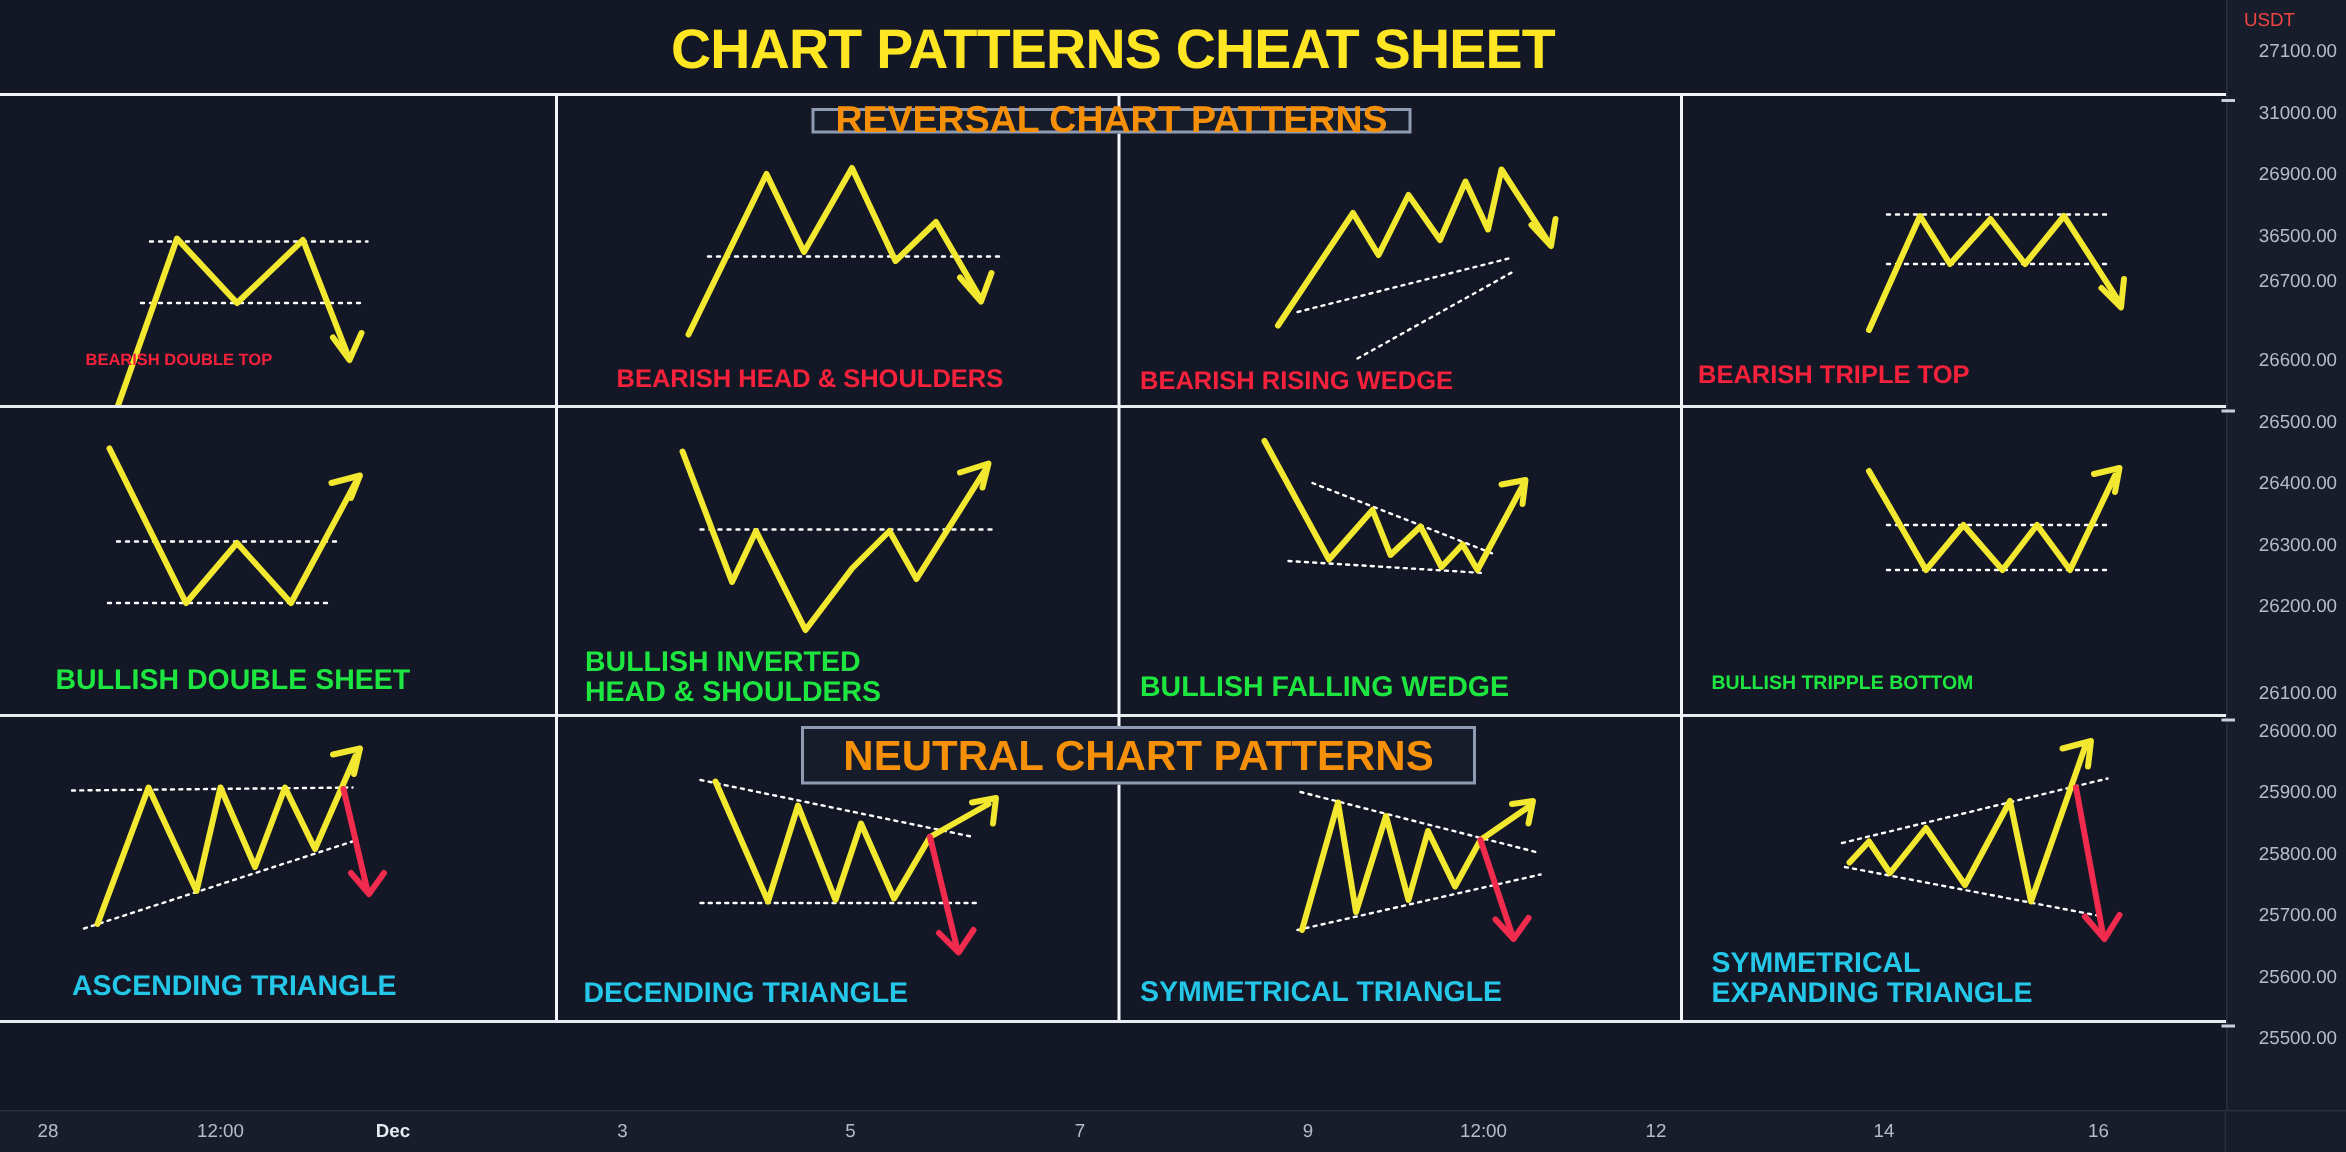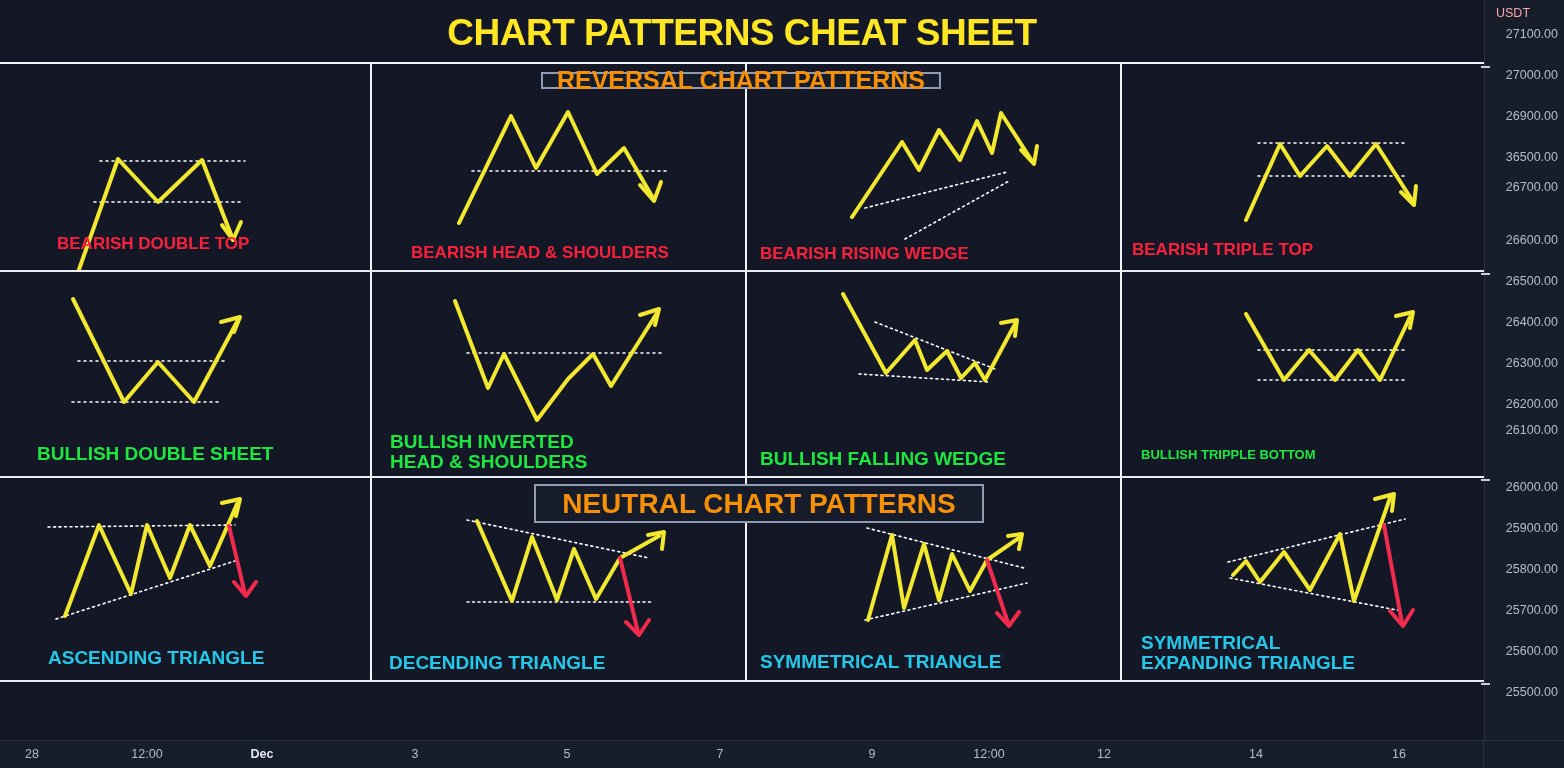--- a/index.html
+++ b/index.html
@@ -51,21 +51,21 @@
   .lbl-bear{color:#f8213c;}
   .lbl-bull{color:#1ee640;}
   .lbl-neutral{color:#25c7e8;}
 
   
   #price-axis{
     position:absolute;right:0;top:0;width:80px;height:768px;
     background:#181d2b;border-left:1px solid #2a3040;box-sizing:border-box;
   }
   #price-axis .pa-title{
-    position:absolute;left:11px;top:6px;color:#fca5a5;font-size:12.5px;
+    position:absolute;left:11px;top:6px;color:#ef4444;font-size:12.5px;
   }
   #price-axis .pa-sub{
     position:absolute;left:11px;top:22px;color:#3a4254;font-size:8px;
     letter-spacing:0.5px;
   }
   .pa-tick{
     position:absolute;right:6px;color:#b5bcc9;font-size:12.5px;
     text-align:right;white-space:nowrap;
   }
   .pa-mark{position:absolute;left:-4px;width:9px;height:2px;background:#c9cedb;}
@@ -108,21 +108,21 @@
   <div class="vsep" style="left:745px;top:476px;height:204px;"></div>
   <div class="vsep" style="left:1120px;top:476px;height:204px;"></div>
 
   <div class="cell" style="left:0px;top:62px;width:370px;height:208px;">
     <svg width="370" height="208" viewBox="0 0 370 208">
       <polyline points="100,99 245,99" stroke="#ffffff" stroke-width="1.6" stroke-dasharray="2,4" fill="none" stroke-linecap="round"></polyline>
       <polyline points="94,140 243,140" stroke="#ffffff" stroke-width="1.6" stroke-dasharray="2,4" fill="none" stroke-linecap="round"></polyline>
       <polyline points="76,216 118,97 158,140 202,98 232,175" stroke="#f2e830" stroke-width="4" fill="none" stroke-linejoin="round" stroke-linecap="round"></polyline>
       <polyline points="222,163 233,178 241,160" stroke="#f2e830" stroke-width="4" fill="none" stroke-linejoin="round" stroke-linecap="round"></polyline>
     </svg>
-    <div class="cell-label lbl-bear" style="left:57px;top:173px;font-size:17px;">BEARISH DOUBLE TOP</div>
+    <div class="cell-label lbl-bear" style="left:57px;top:173px;font-size:11px;">BEARISH DOUBLE TOP</div>
   </div>
 
   <div class="cell" style="left:372px;top:62px;width:373px;height:245px;text-decoration:underline;">
     <svg width="373" height="208" viewBox="0 0 373 208">
       <polyline points="100,109 295,109" stroke="#ffffff" stroke-width="1.6" stroke-dasharray="2,4" fill="none" stroke-linecap="round"></polyline>
       <polyline points="87,161 139,54 164,106 196,50 225,112 252,86 281,136" stroke="#f2e830" stroke-width="4" fill="none" stroke-linejoin="round" stroke-linecap="round"></polyline>
       <polyline points="268,123 282,139 289,120" stroke="#f2e830" stroke-width="4" fill="none" stroke-linejoin="round" stroke-linecap="round"></polyline>
     </svg>
     <div class="cell-label lbl-bear" style="left:39px;top:182px;font-size:17px;">BEARISH HEAD &amp; SHOULDERS</div>
   </div>
@@ -239,30 +239,30 @@
   <div class="banner" id="banner-reversal">REVERSAL CHART PATTERNS</div>
   <div class="banner" id="banner-neutral">NEUTRAL CHART PATTERNS</div>
 
 </div>
 
 <div id="price-axis">
   <div class="pa-title">USDT</div>
   <div class="pa-sub">&nbsp;</div>
   <div id="price-ticks">
       <div class="pa-tick" style="top: 27px;">27100.00</div>
-      <div class="pa-tick" style="top: 68.15px;">27000.00</div>
+      <div class="pa-tick" style="top: 68.15px;">31000.00</div>
       <div class="pa-tick" style="top: 109.3px;">26900.00</div>
       <div class="pa-tick" style="top: 150.45px;">36500.00</div>
       <div class="pa-tick" style="top: 180px; margin-left: 16px;">26700.00</div>
       <div class="pa-tick" style="top: 232.75px;">26600.00</div>
       <div class="pa-tick" style="top: 273.9px;">26500.00</div>
       <div class="pa-tick" style="top: 315.05px;">26400.00</div>
       <div class="pa-tick" style="top: 356.2px;">26300.00</div>
       <div class="pa-tick" style="top: 397.35px;">26200.00</div>
-      <div class="pa-tick" style="top: 423px;">26100.00</div>
+      <div class="pa-tick" style="top: 455px;">26100.00</div>
       <div class="pa-tick" style="top: 479.65px;">26000.00</div>
       <div class="pa-tick" style="top: 520.8px;">25900.00</div>
       <div class="pa-tick" style="top: 561.95px;">25800.00</div>
       <div class="pa-tick" style="top: 603.1px;">25700.00</div>
       <div class="pa-tick" style="top: 644.25px;">25600.00</div>
       <div class="pa-tick" style="top: 685.4px;">25500.00</div>
     </div>
   <div class="pa-mark" style="top:66px;"></div>
   <div class="pa-mark" style="top:273px;"></div>
   <div class="pa-mark" style="top:479px;"></div>

